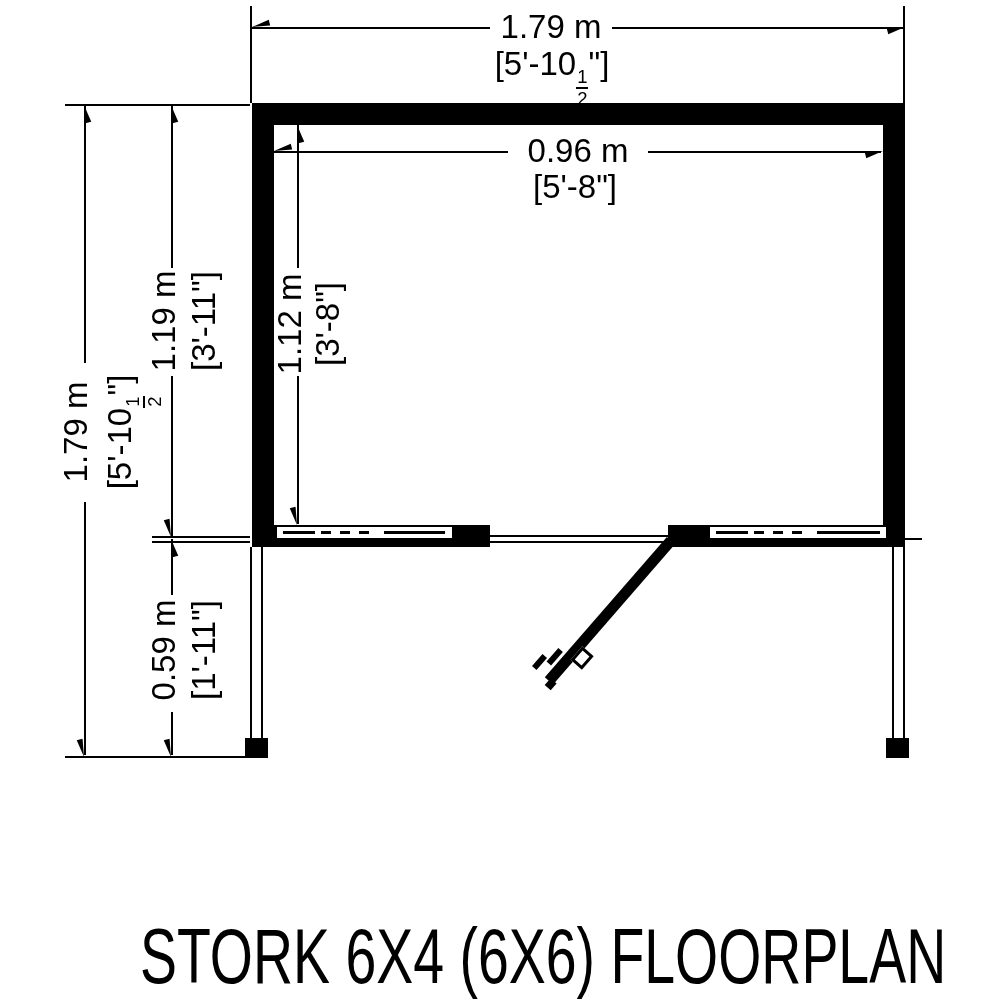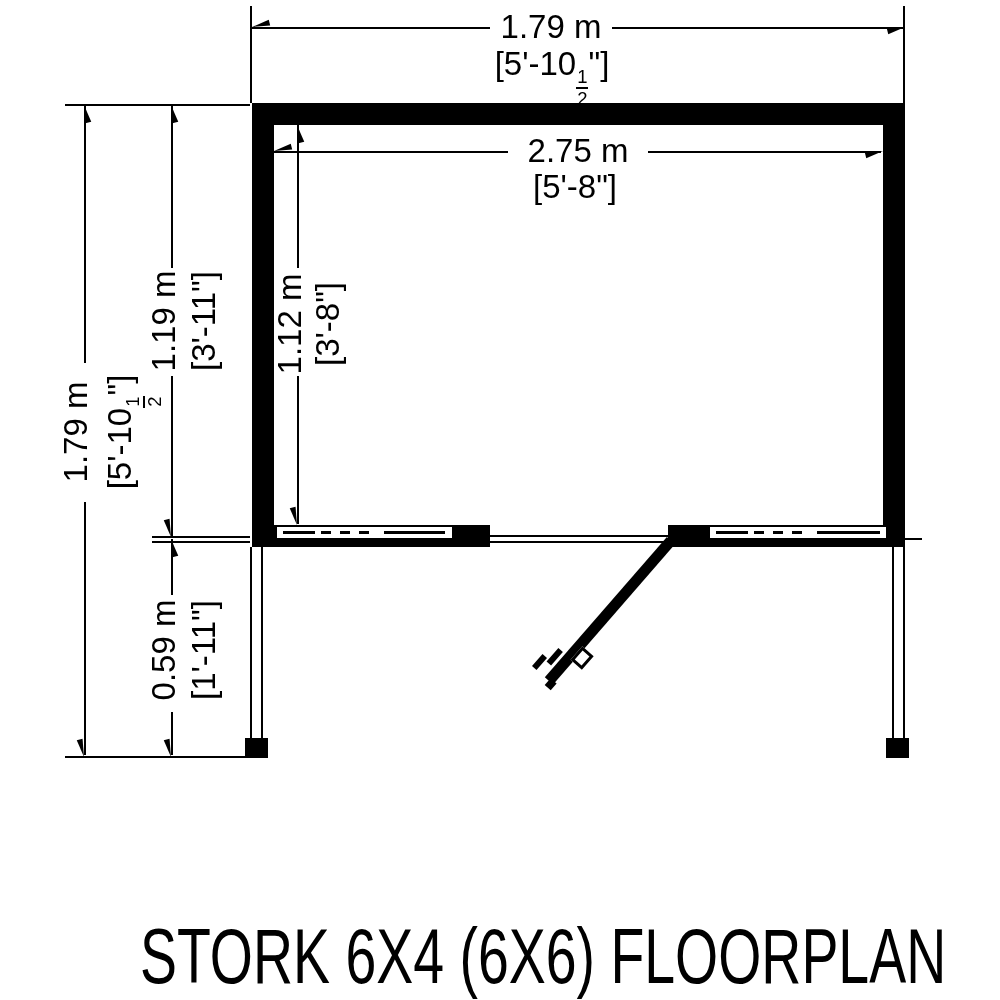--- a/index.html
+++ b/index.html
@@ -80,21 +80,21 @@
     <span>[5'-10</span><span class="frac">
         <span class="fnum">1</span>
         <span class="fden">2</span>
       </span><span>"]</span>
   </div>
 
   <div class="hline" style="left:274px;top:151px;width:234px;"></div>
   <div class="hline" style="left:648px;top:151px;width:233px;"></div>
   <div class="arrow a-left" style="left:274px;top:148px;"></div>
   <div class="arrow a-right" style="left:865px;top:148px;"></div>
-  <div class="htext" style="left:428px;top:133px;">2.75 m</div>
+  <div class="htext" style="left:428px;top:133px;">0.96 m</div>
   <div class="htext" style="left:425px;top:169px;">[5'-8"]</div>
 
   <div class="hline" style="left:65px;top:104px;width:185px;"></div>
   <div class="hline" style="left:65px;top:756px;width:180px;"></div>
   <div class="vline" style="left:84px;top:105px;height:258px;"></div>
   <div class="vline" style="left:84px;top:502px;height:253px;"></div>
   <div class="arrow a-up" style="left:81px;top:105px;"></div>
   <div class="arrow a-down" style="left:81px;top:739px;"></div>
   <div class="vtext" style="left:-74px;top:414px;">1.79 m</div>
   <div class="vtext" style="left:-30px;top:414px;">

